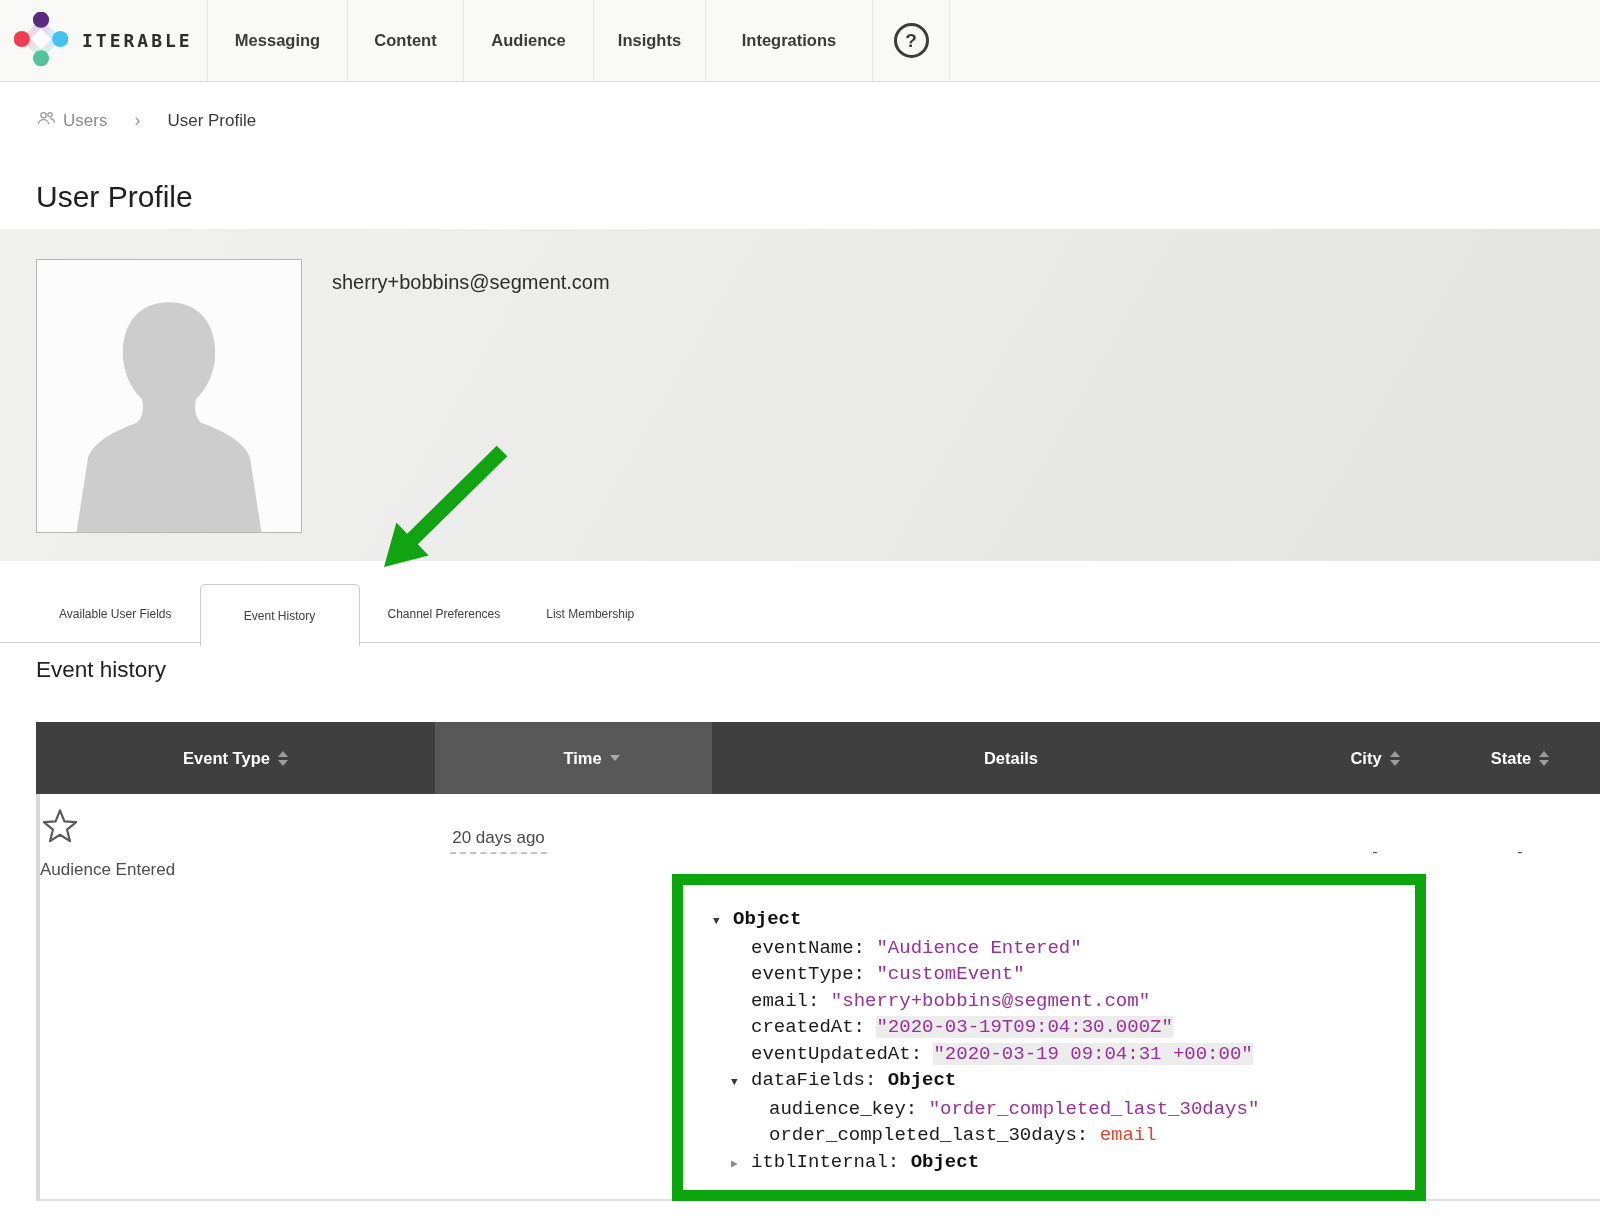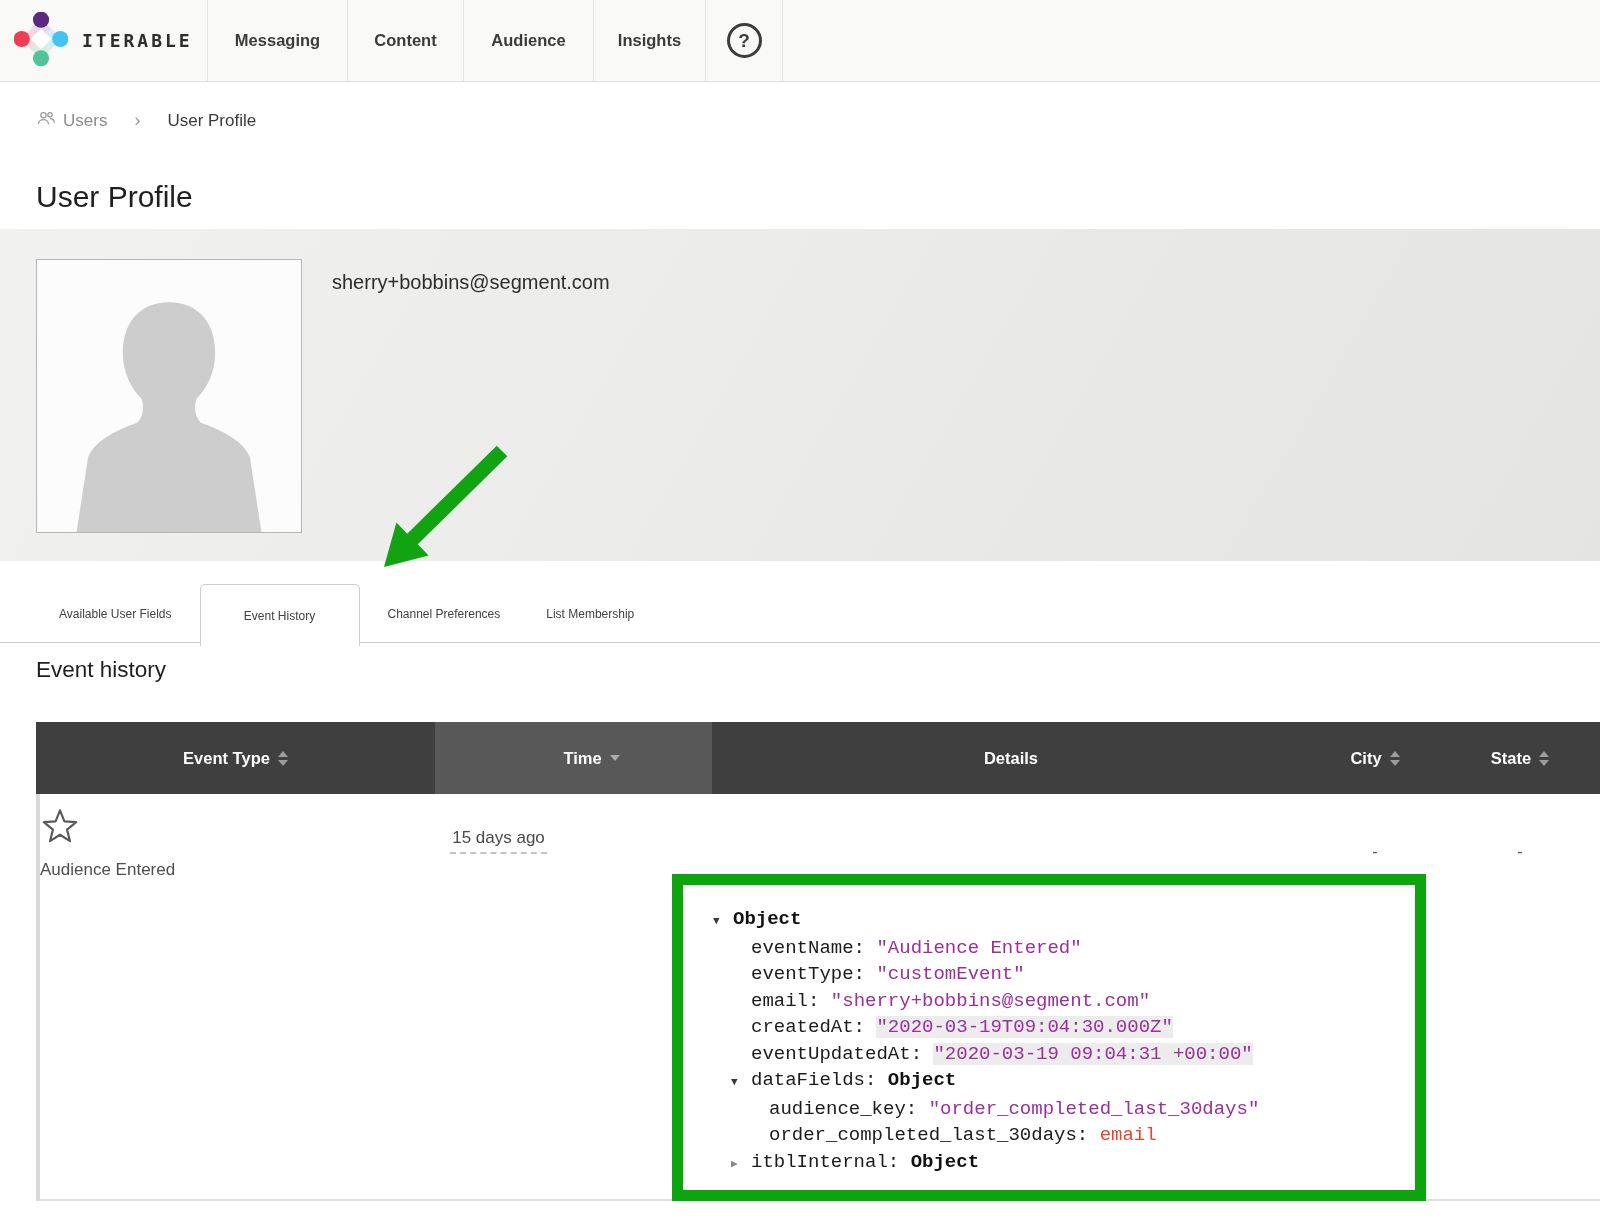--- a/index.html
+++ b/index.html
@@ -98,20 +98,23 @@
     </div>
   <div class="nav-item w2">
       <span>Content</span>
     </div>
   <div class="nav-item w3">
       <span>Audience</span>
     </div>
   <div class="nav-item w4">
       <span>Insights</span>
     </div>
+  <div class="nav-item w5">
+      <span>Integrations</span>
+    </div>
   <div class="nav-help">
     <span class="help-circle">?</span>
   </div>
 </div>
 
 <div class="breadcrumb">
   <span class="crumb-root">
     <span>
       <svg viewBox="0 0 24 18" width="20" height="16">
           <g fill="none" stroke="#9a9a9a" stroke-width="1.5">
@@ -196,21 +199,21 @@
   <div class="trow">
     <div class="cell event">
       <span>
         <svg viewBox="0 0 24 24" width="40" height="40">
           <path d="M12 2.6l2.65 6.6 7.05.5-5.45 4.5 1.75 6.9-6-3.85-6 3.85 1.75-6.9-5.45-4.5 7.05-.5z" fill="none" stroke="#5a5a5a" stroke-width="1.3" stroke-linejoin="round"></path>
         </svg>
       </span>
       <span class="event-label">Audience Entered</span>
     </div>
     <div class="cell time">
-      <span class="time-text">15 days ago</span>
+      <span class="time-text">20 days ago</span>
     </div>
     <div class="cell c-details"></div>
     <div class="cell city">-</div>
     <div class="cell state">-</div>
 
     <div class="details-box">
       <div id="json-lines">
           <div class="json-line" style="padding-left: 0px;"><span class="arrow">▼</span><span class="v object">Object</span></div>
           <div class="json-line" style="padding-left: 18px;"><span class="arrow"></span><span class="k">eventName: </span><span class="v string">"Audience Entered"</span></div>
           <div class="json-line" style="padding-left: 18px;"><span class="arrow"></span><span class="k">eventType: </span><span class="v string">"customEvent"</span></div>

